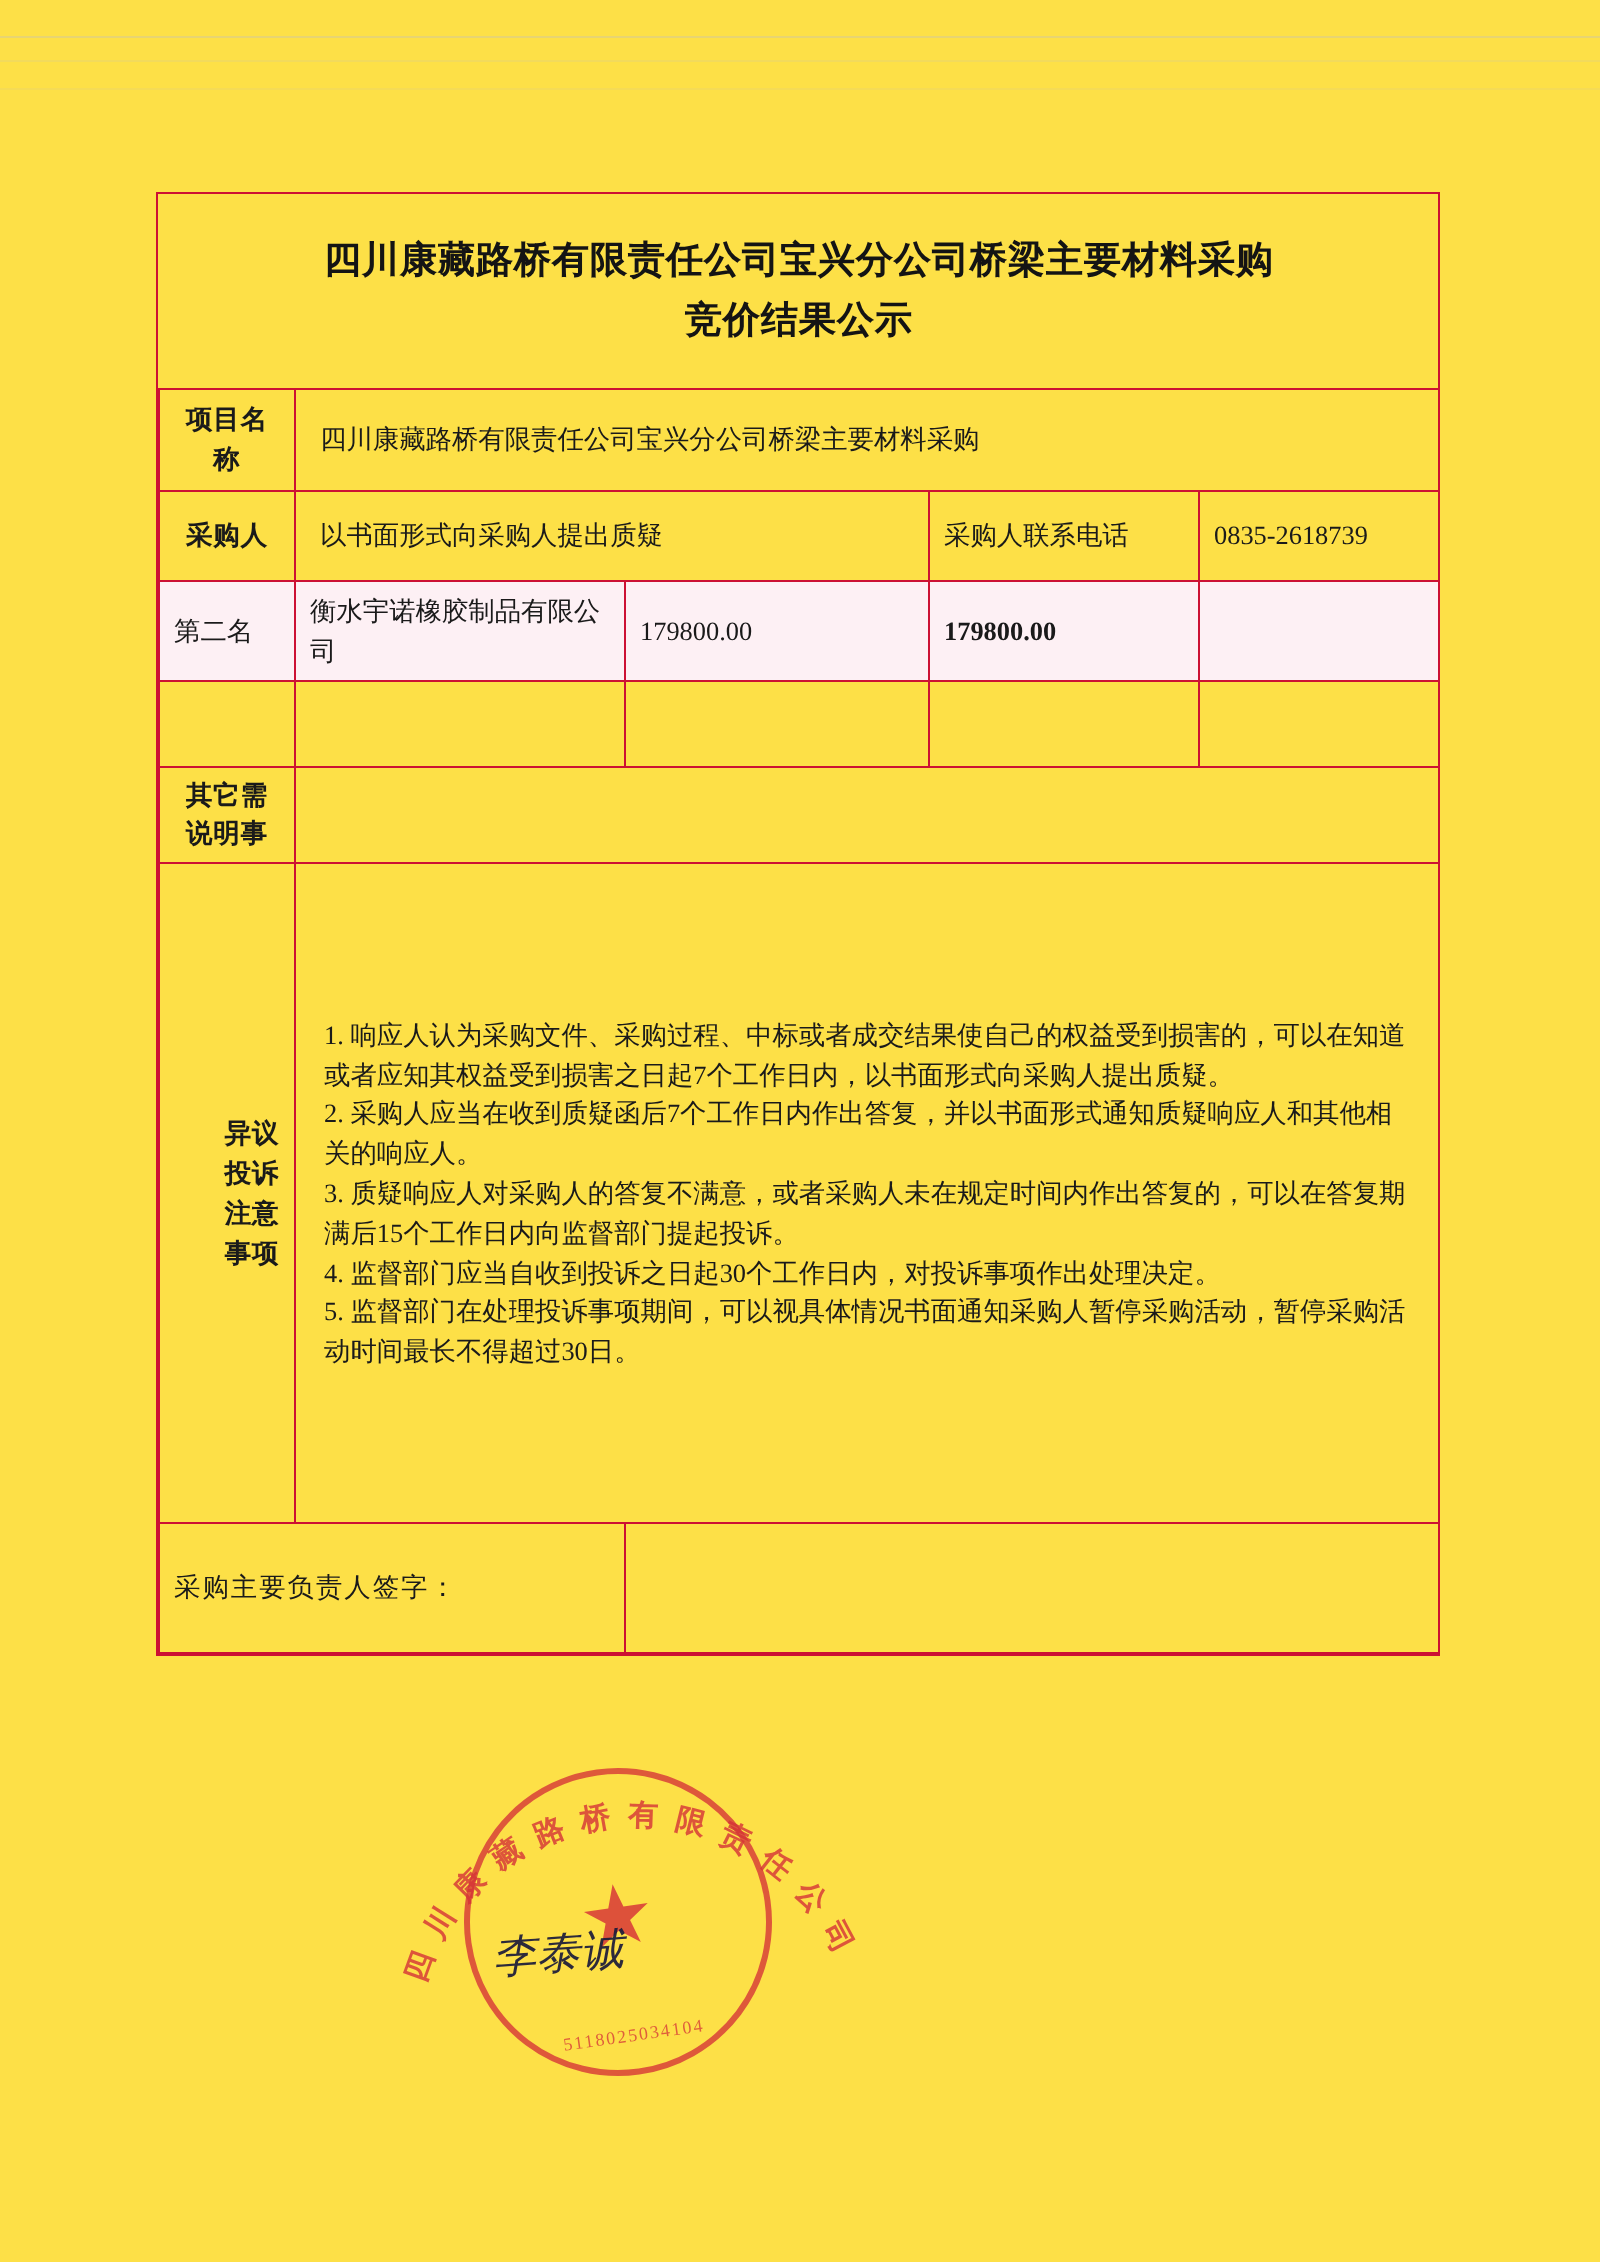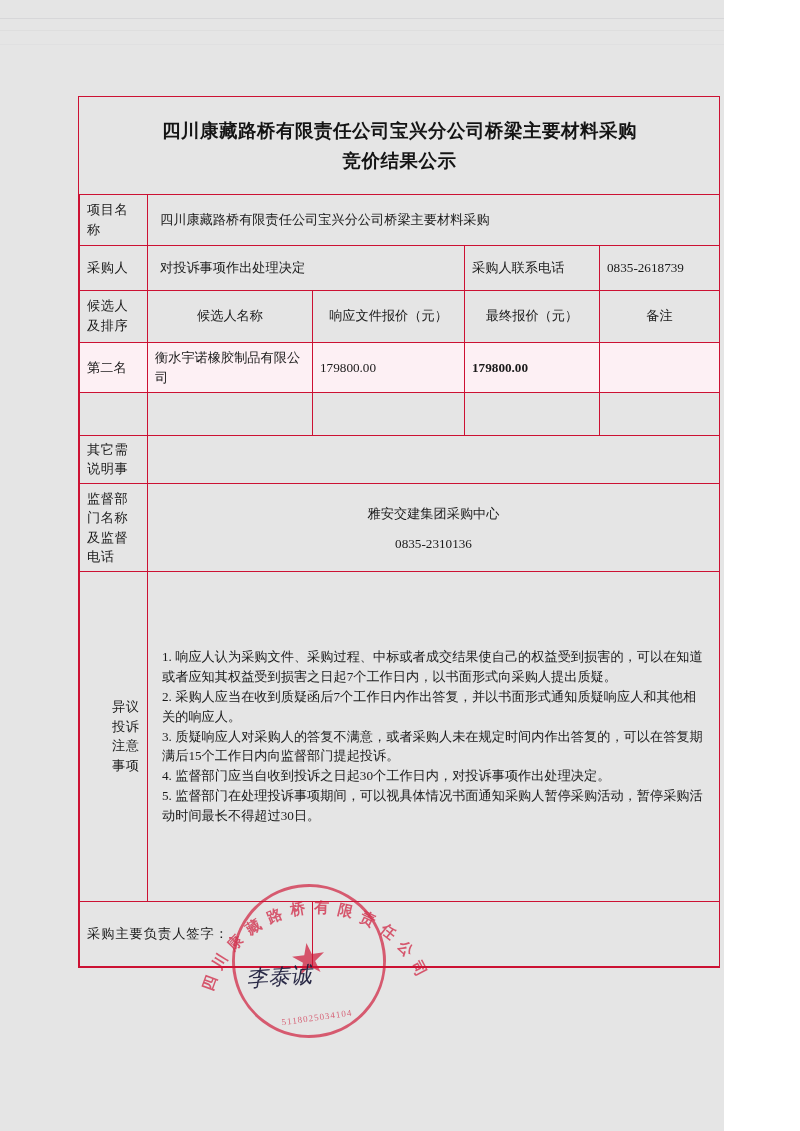--- a/index.html
+++ b/index.html
@@ -11,23 +11,23 @@
     height: 1131px;
     background: #ffffff;
     font-family: "Liberation Serif", "DejaVu Serif", serif;
     color: #1a1a1a;
     position: relative;
     overflow: hidden;
   }
   .page {
     position: absolute;
     left: 0; top: 0;
-    width: 724px;
+    width: 800px;
     height: 1131px;
-    background: #e5e5e5;
+    background: #fde047;
   }
   
   .scan-line {
     position: absolute;
     left: 0; right: 0;
     height: 1px;
     background: rgba(190,190,195,0.35);
   }
   .doc {
     position: absolute;
@@ -56,23 +56,25 @@
     padding: 20px 10px 18px 10px !important;
   }
   .title-text {
     font-size: 18.5px;
     font-weight: bold;
     letter-spacing: 0.5px;
     line-height: 1.6;
     color: #141414;
   }
   .lbl {
+    text-align: center;
     font-size: 13px;
     letter-spacing: 0.5px;
     white-space: pre-line;
+    font-weight: bold;
   }
   .val {
     text-align: left;
     padding-left: 12px !important;
     font-size: 13px;
   }
   .val-c {
     font-size: 13px;
   }
   .hdr {
@@ -180,34 +182,27 @@
         </td>
       </tr>
 
       <tr class="rowtall">
         <td class="lbl">项目名称</td>
         <td class="val" colspan="4">四川康藏路桥有限责任公司宝兴分公司桥梁主要材料采购</td>
       </tr>
 
       <tr class="rowtall">
         <td class="lbl">采购人</td>
-        <td class="val" colspan="2">对投诉事项作出处理决定</td>
+        <td class="val" colspan="2">以书面形式向采购人提出质疑</td>
         <td class="val-c">采购人联系电话</td>
         <td class="val-c">0835-2618739</td>
       </tr>
 
 
 
-      <tr style="height:52px;">
-        <td class="lbl">候选人及排序</td>
-        <td class="hdr">候选人名称</td>
-        <td class="hdr">响应文件报价（元）</td>
-        <td class="hdr">最终报价（元）</td>
-        <td class="hdr">备注</td>
-      </tr>
 
 
       <tr class="pinkish" style="height:42px;">
         <td class="val-c">第二名</td>
         <td class="val-c">衡水宇诺橡胶制品有限公司</td>
         <td class="val-c">179800.00</td>
         <td class="val-c" style="font-weight:bold;">179800.00</td>
         <td class="val-c"></td>
       </tr>
 
@@ -217,27 +212,20 @@
         <td class="val-c"></td>
         <td class="val-c"></td>
         <td class="val-c"></td>
       </tr>
 
       <tr style="height:40px;">
         <td class="lbl" style="line-height:1.4;">其它需说明事</td>
         <td class="val" colspan="4"></td>
       </tr>
 
-      <tr style="height:70px;">
-        <td class="lbl" style="line-height:1.45;">监督部门名称及监督电话</td>
-        <td colspan="4" style="text-align:center;">
-          <div style="padding:2px 0 10px 0;">雅安交建集团采购中心</div>
-          <div>0835-2310136</div>
-        </td>
-      </tr>
 
       <tr style="height:330px;">
         <td class="lbl" style="line-height:1.5;padding-left:32px;">异议投诉注意事项</td>
         <td class="notes-cell" colspan="4">
           <p>1. 响应人认为采购文件、采购过程、中标或者成交结果使自己的权益受到损害的，可以在知道或者应知其权益受到损害之日起7个工作日内，以书面形式向采购人提出质疑。</p>
           <p>2. 采购人应当在收到质疑函后7个工作日内作出答复，并以书面形式通知质疑响应人和其他相关的响应人。</p>
           <p>3. 质疑响应人对采购人的答复不满意，或者采购人未在规定时间内作出答复的，可以在答复期满后15个工作日内向监督部门提起投诉。</p>
           <p>4. 监督部门应当自收到投诉之日起30个工作日内，对投诉事项作出处理决定。</p>
           <p>5. 监督部门在处理投诉事项期间，可以视具体情况书面通知采购人暂停采购活动，暂停采购活动时间最长不得超过30日。</p>
         </td>

